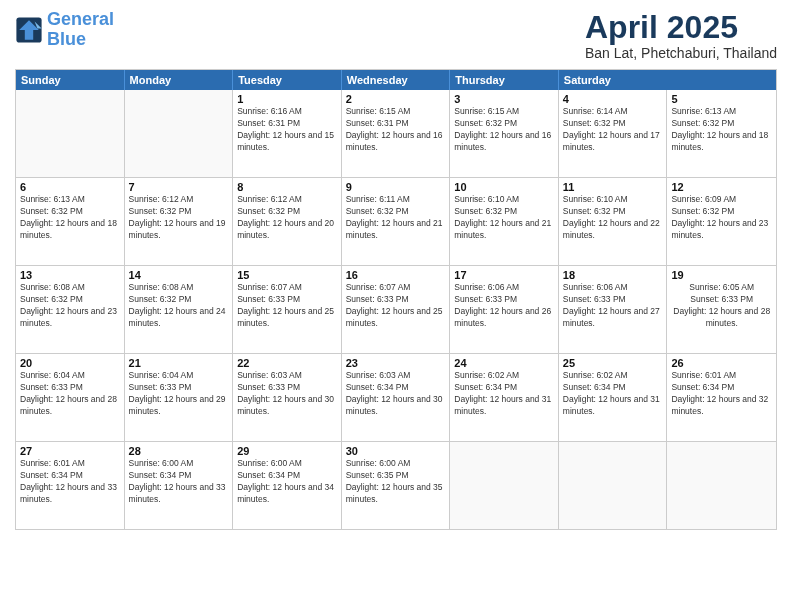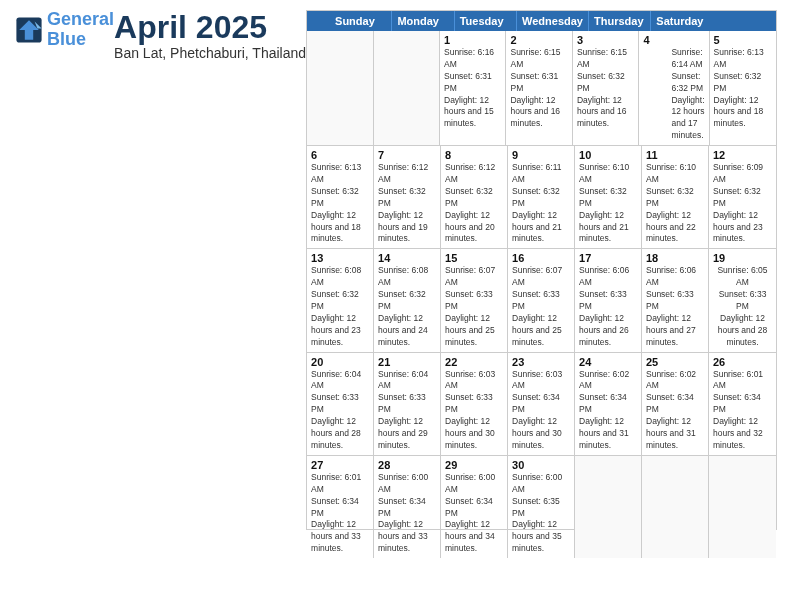--- a/index.html
+++ b/index.html
@@ -8,21 +8,21 @@
       height: 612px;
       font-family: Arial, sans-serif;
       background: #fff;
       overflow: hidden;
     }
     .page {
       width: 792px;
       height: 540px;
       padding: 10px 15px;
       display: flex;
-      flex-direction: row;
+      flex-direction: column;
     }
     .header {
       display: flex;
       align-items: flex-start;
       justify-content: space-between;
       margin-bottom: 8px;
     }
     .logo {
       display: flex;
       align-items: center;
@@ -57,21 +57,20 @@
     .calendar {
       flex: 1;
       display: flex;
       flex-direction: column;
       border: 1px solid #ccc;
     }
     .cal-header {
       display: grid;
       grid-template-columns: repeat(7, 1fr);
       background: #2b6cb0;
-      padding-left: 23px;
     }
     .cal-header-cell {
       color: #fff;
       font-size: 11px;
       font-weight: bold;
       padding: 4px 5px;
       text-align: left;
       border-right: 1px solid #4a90d9;
     }
     .cal-header-cell:last-child { border-right: none; }
@@ -159,21 +158,21 @@
 Daylight: 12 hours and 16 minutes.</div>
           </div>
           <div class="cal-cell">
             <div class="day-num">3</div>
             <div class="cell-info" style="white-space: pre-line;">Sunrise: 6:15 AM
 Sunset: 6:32 PM
 Daylight: 12 hours and 16 minutes.</div>
           </div>
           <div class="cal-cell">
             <div class="day-num">4</div>
-            <div class="cell-info" style="white-space: pre-line; margin-left: 28px;">Sunrise: 6:14 AM
+            <div class="cell-info" style="white-space: pre-line;">Sunrise: 6:14 AM
 Sunset: 6:32 PM
 Daylight: 12 hours and 17 minutes.</div>
           </div>
           <div class="cal-cell">
             <div class="day-num">5</div>
             <div class="cell-info" style="white-space: pre-line;">Sunrise: 6:13 AM
 Sunset: 6:32 PM
 Daylight: 12 hours and 18 minutes.</div>
           </div>
         </div>

